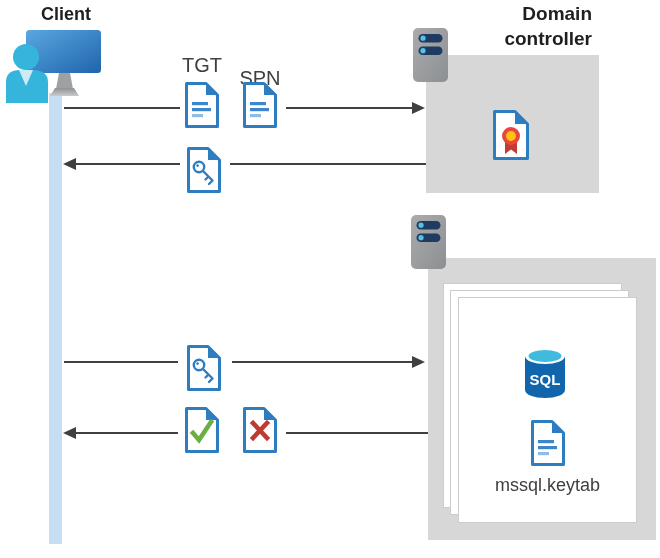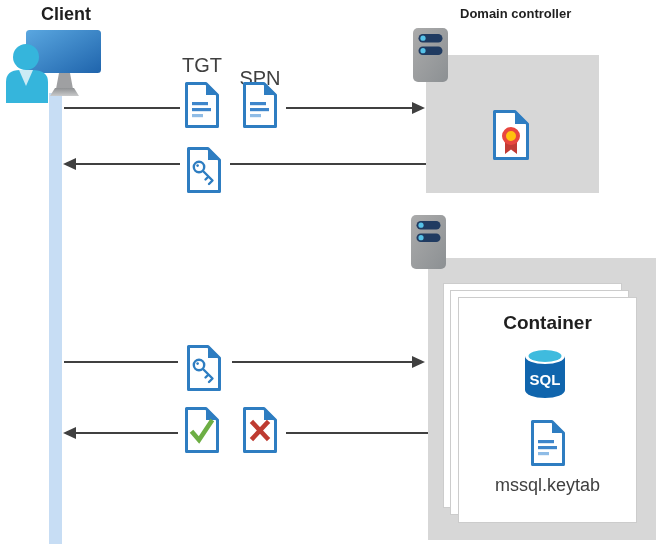--- a/index.html
+++ b/index.html
@@ -1,21 +1,21 @@
 <!DOCTYPE html>
 <html><head>
 <meta charset="utf-8">
 <style>
   html,body{margin:0;padding:0;background:#ffffff;}
   #canvas{
     position:relative;width:660px;height:558px;background:#ffffff;
     font-family:"Liberation Sans", sans-serif;overflow:hidden;
   }
   .abs{position:absolute;}
-  .heading{font-weight:700;color:#1f1f1f;font-size:13px;line-height:25px;}
+  .heading{font-weight:700;color:#1f1f1f;font-size:19px;line-height:25px;text-align:right;}
   .small-label{font-size:20px;color:#404040;text-align:center;}
   .lifeline{background:#C7DDF4;}
   .graybox{background:#D7D7D7;}
   .arrow-line{height:2px;background:#404040;}
   .ah-right{width:0;height:0;border-top:6px solid transparent;border-bottom:6px solid transparent;border-left:13px solid #404040;}
   .ah-left{width:0;height:0;border-top:6px solid transparent;border-bottom:6px solid transparent;border-right:13px solid #404040;}
   .card{background:#ffffff;border:1px solid #cccccc;box-sizing:border-box;}
   .card-title{position:absolute;top:14px;left:0;width:100%;text-align:center;font-weight:700;font-size:19px;color:#1f1f1f;}
   .keytab-label{position:absolute;top:177px;left:0;width:100%;text-align:center;font-size:18px;color:#404040;}
   svg{display:block;}
@@ -139,21 +139,20 @@
     <rect x="1" y="1" width="35" height="54" rx="5" fill="url(#gradSrv)"></rect>
     <rect x="6.5" y="7" width="24" height="8.5" rx="4.25" fill="#203B61"></rect>
     <circle cx="11" cy="11.2" r="2.6" fill="#56C2E8"></circle>
     <rect x="6.5" y="19.5" width="24" height="8.5" rx="4.25" fill="#203B61"></rect>
     <circle cx="11" cy="23.7" r="2.6" fill="#56C2E8"></circle>
   </svg>
 
   <div class="abs card" style="left:443px;top:283px;width:179px;height:225px;"></div>
   <div class="abs card" style="left:450px;top:290px;width:179px;height:225px;"></div>
   <div class="abs card" style="left:458px;top:297px;width:179px;height:226px;">
-    <div class="card-title">Container</div>
     <svg style="position:absolute;left:62px;top:48px;" width="48" height="54" viewBox="0 0 48 54">
       <path d="M4 10 v34 a20 8 0 0 0 40 0 v-34 Z" fill="#1065AD"></path>
       <ellipse cx="24" cy="10" rx="20" ry="8" fill="#ffffff"></ellipse>
       <ellipse cx="24" cy="10" rx="16.5" ry="6" fill="#3FBBDE"></ellipse>
       <text x="24" y="39" font-size="15" font-weight="bold" fill="#ffffff" text-anchor="middle" font-family="Liberation Sans, sans-serif">SQL</text>
     </svg>
     <svg style="position:absolute;left:71px;top:121px;" width="36" height="48" viewBox="0 0 36 48">
       <path d="M2.5 2.5 H22 L33.5 14 V45.5 H2.5 Z" fill="#ffffff" stroke="#2E7DC1" stroke-width="3" stroke-linejoin="round"></path>
       <polygon points="22,2.5 33.5,14 22,14" fill="#2E7DC1"></polygon>
       <rect x="8" y="21" width="16" height="3.2" fill="#3E86CB"></rect>

